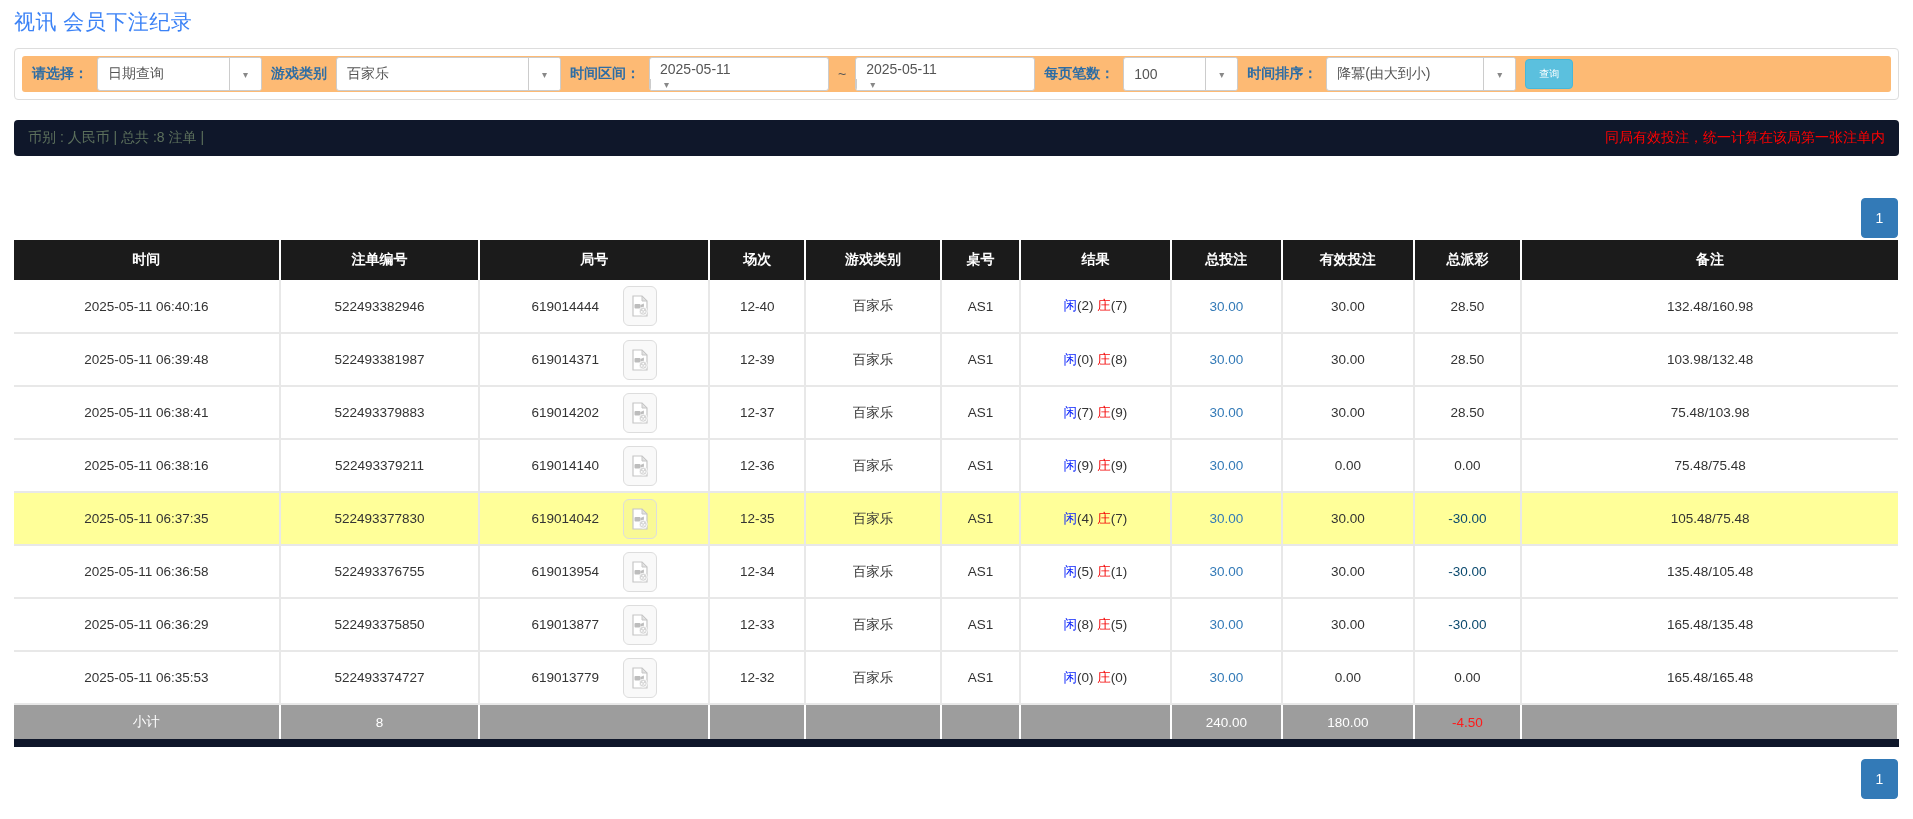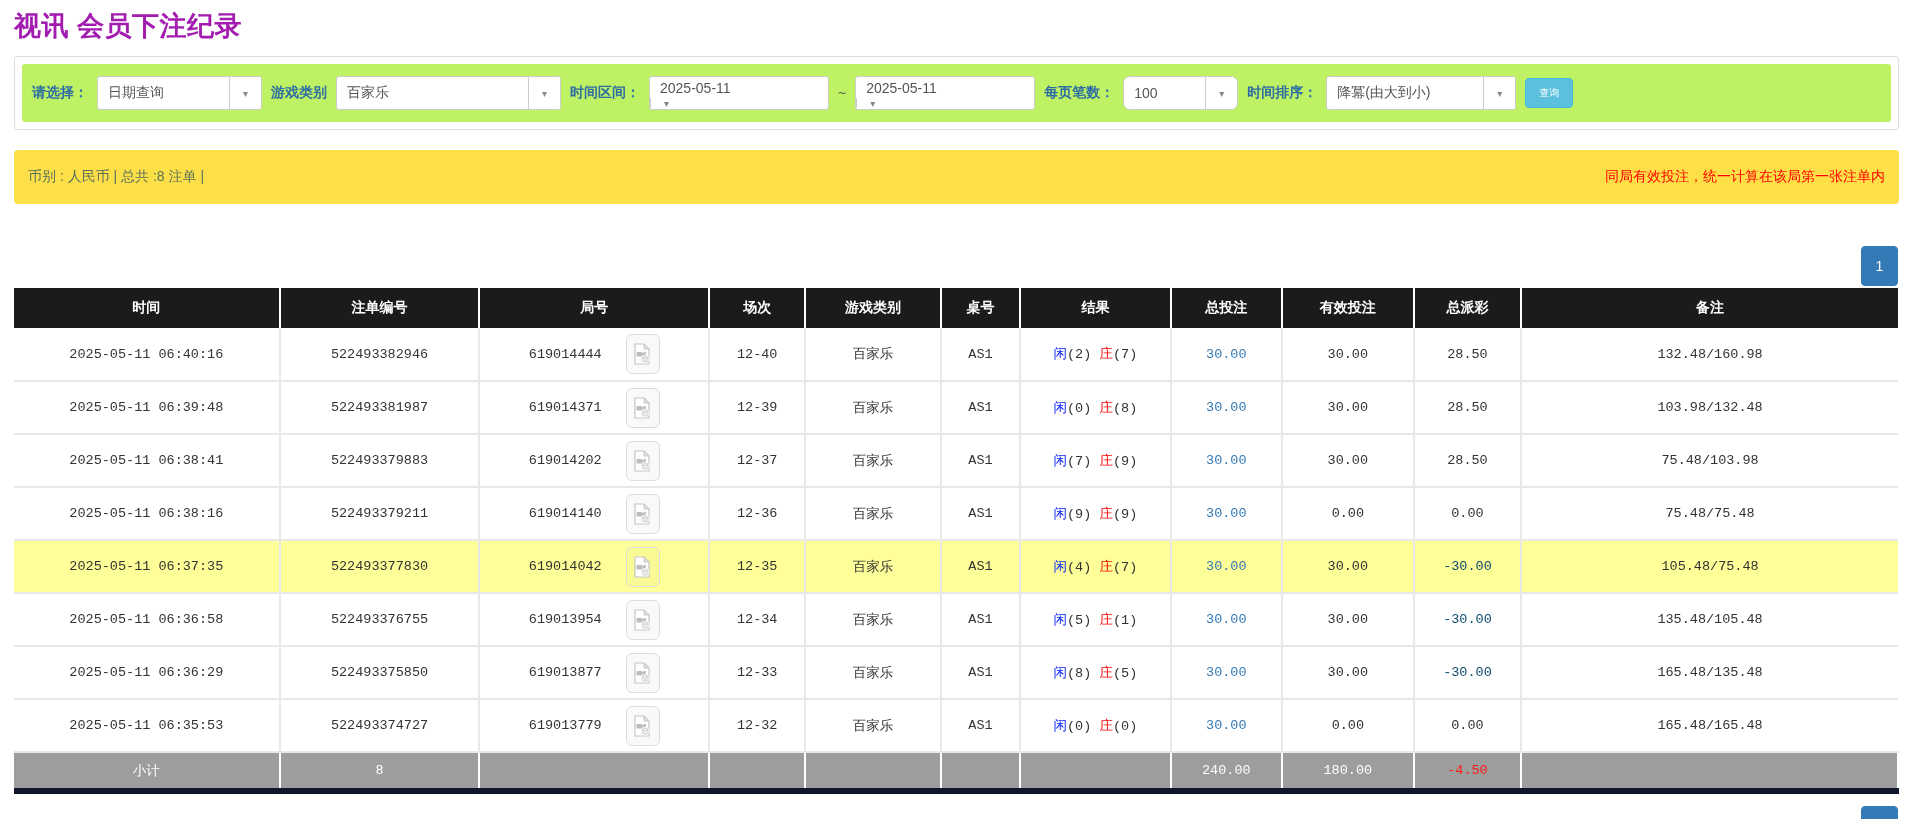--- a/index.html
+++ b/index.html
@@ -1,44 +1,44 @@
 <!DOCTYPE html>
 <html><head>
 <meta charset="utf-8">
 <style>
   * { box-sizing: border-box; margin: 0; padding: 0; }
   html, body { width: 1913px; height: 819px; overflow: hidden; background: #fff;
     font-family: "Liberation Sans", "DejaVu Sans", sans-serif; }
   .page { padding: 8px 14px 0 14px; width: 1913px; }
 
-  .page-title { font-size: 27px; color: #a21caf; font-weight: 700; letter-spacing: 0.5px; }
+  .page-title { font-size: 21px; color: #3b82f6; font-weight: 400; letter-spacing: 0.5px; }
 
   
   .filter-panel { margin-top: 12px; border: 1px solid #ddd; border-radius: 4px; padding: 7px; background: #fff; }
-  .filter-bar { background: #bef264; border-radius: 3px; padding: 12px 10px; display: flex; align-items: center; gap: 9px; }
+  .filter-bar { background: #fdba74; border-radius: 3px; padding: 1px 10px; display: flex; align-items: center; gap: 9px; }
   .f-label { color: #2e6da4; font-weight: bold; font-size: 14px; white-space: nowrap; }
   .combo { background: #fff; border: 1px solid #ccc; border-radius: 3px; height: 34px; display: flex; align-items: stretch; overflow: hidden; }
   .combo .combo-text { flex: 1; display: flex; align-items: center; padding: 0 10px; font-size: 14px; color: #555; white-space: nowrap; }
   .combo .combo-arrow { width: 32px; border-left: 1px solid #ccc; display: flex; align-items: center; justify-content: center; color: #888; font-size: 10px; background: #fff; }
-  .w165 { width: 165px; } .w225 { width: 225px; } .w180 { width: 180px; flex-direction: column; } .w115 { width: 115px; border-radius: 7px; } .w190 { width: 190px; }
+  .w165 { width: 165px; } .w225 { width: 225px; } .w180 { width: 180px; flex-direction: column; } .w115 { width: 115px; } .w190 { width: 190px; }
   .tilde { color: #555; font-size: 14px; }
   .btn-query { background: #5bc0de; color: #fff; border: 1px solid #46b8da; border-radius: 4px; font-size: 10px; padding: 7px 13px; cursor: pointer; }
 
   
-  .summary-bar { margin-top: 20px; background: #fde047; border-radius: 4px; padding: 18px 14px; display: flex; justify-content: space-between; align-items: center; }
+  .summary-bar { margin-top: 20px; background: #0f172a; border-radius: 4px; padding: 9px 14px; display: flex; justify-content: space-between; align-items: center; }
   .summary-left { color: #5c705c; font-size: 14px; }
   .summary-right { color: #ff0000; font-size: 14px; }
 
   
   .pager-row { display: flex; justify-content: flex-end; margin-top: 42px; margin-bottom: 2px; padding-right: 1px; }
   .page-btn { background: #337ab7; border: 1px solid #337ab7; color: #fff; font-size: 14px; width: 37px; height: 40px; border-radius: 4px; display: flex; align-items: center; justify-content: center; cursor: pointer; }
   .pager-bottom { margin-top: 12px; }
 
   
-  table.records { width: 100%; border-collapse: collapse; table-layout: fixed; border-bottom: 6px solid #0f172a; font-family: Liberation Mono, monospace; }
+  table.records { width: 100%; border-collapse: collapse; table-layout: fixed; border-bottom: 8px solid #0f172a; }
   .records thead th { background: #1b1b1b; color: #fff; font-size: 14px; font-weight: bold; height: 40px; border-right: 2px solid #fff; text-align: center; }
   .records thead th:last-child { border-right: none; }
   .records td { height: 53px; text-align: center; font-size: 13.5px; color: #333; border-right: 2px solid #e8e8e8; border-bottom: 2px solid #e8e8e8; background: #fff; }
   .records td:last-child { border-right: none; margin-left: 8px; }
   .records tr.highlight td { background: #ffff99; }
   .round-wrap { display: inline-flex; align-items: center; gap: 24px; }
   .video-btn { width: 34px; height: 40px; border: 1px solid #ddd; border-radius: 6px; background: rgba(0,0,0,0.025); cursor: pointer; display: inline-flex; align-items: center; justify-content: center; }
   .bet-link { color: #337ab7; text-decoration: none; cursor: pointer; }
   .res-p { color: #0b24fb; } .res-b { color: #f40707; } .res-n { color: #333; }
   .neg { color: #0c4a6e; }

